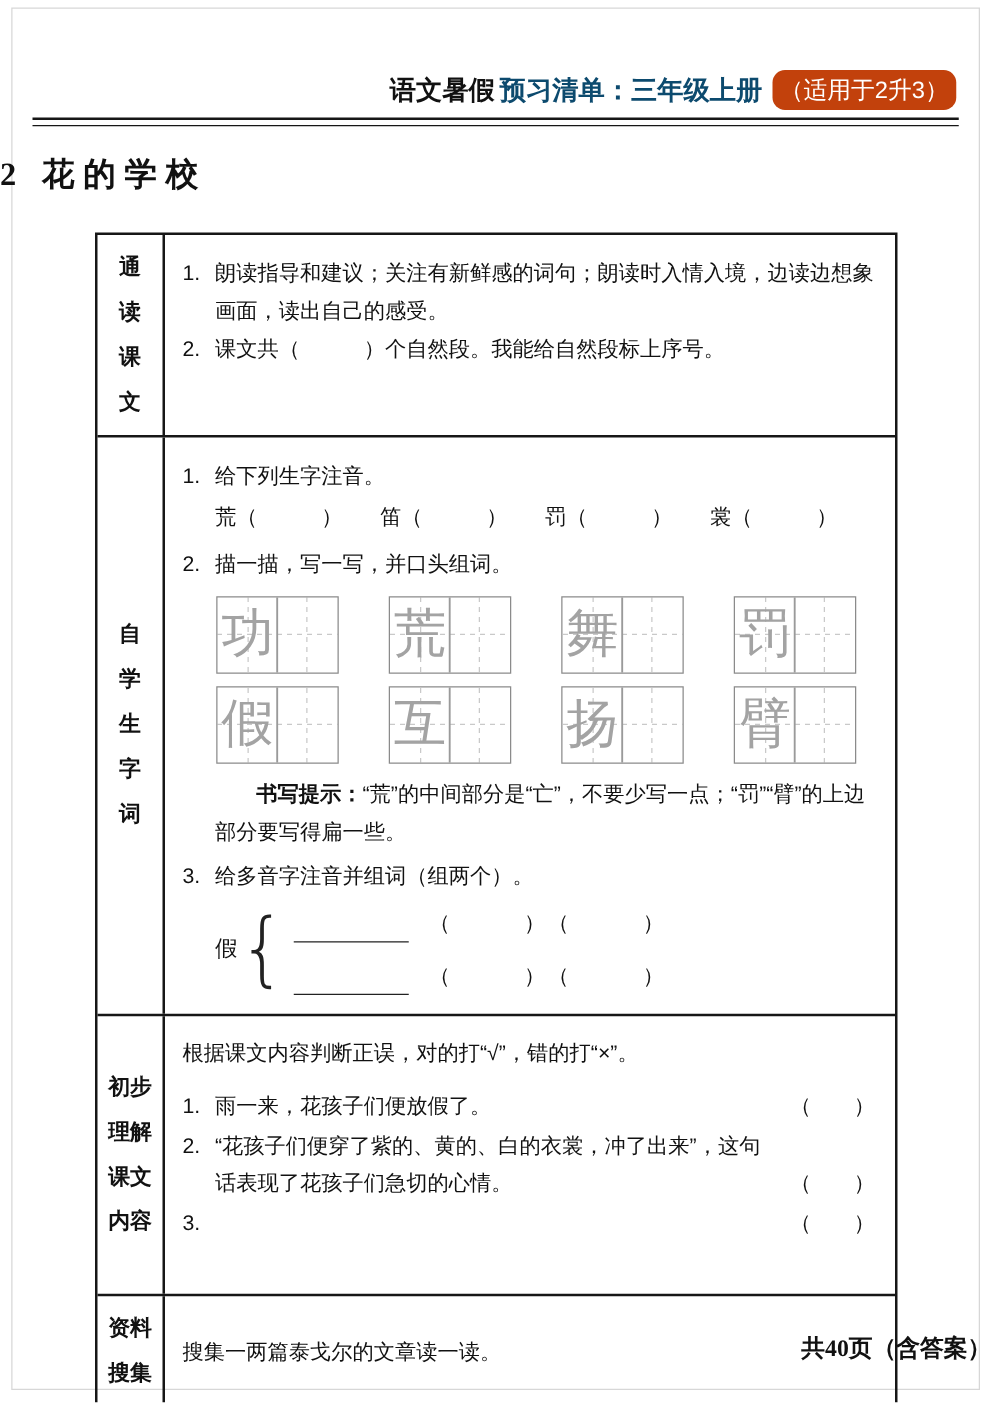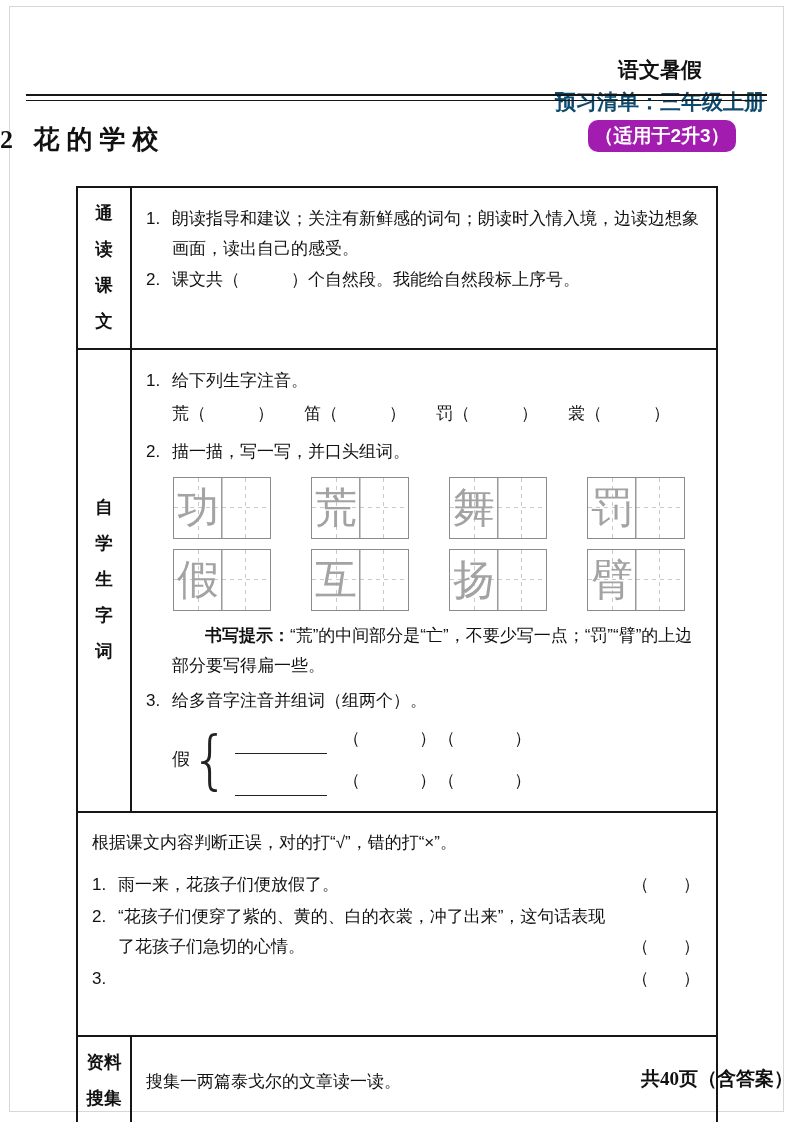--- a/index.html
+++ b/index.html
@@ -9,27 +9,27 @@
     overflow:hidden;
   }
   .scan-frame{
     position:absolute;left:9px;right:9px;top:6px;bottom:10px;
     border:1px solid #d7d7d7;pointer-events:none;
   }
   
   .hdr{
     position:absolute;top:56px;right:28px;
     display:flex;align-items:center;gap:4px;
-    font-size:21px;font-weight:700;white-space:nowrap;flex-direction:column;
+    font-size:21px;font-weight:700;white-space:nowrap;
   }
   .hdr-black{color:#111;}
   .hdr-red{color:#0c4a6e;}
   .hdr-badge{
-    background:#a21caf;color:#fff;border-radius:10px;
-    padding:3px 6px;font-size:19px;font-weight:700;margin-left:4px;
+    background:#c2410c;color:#fff;border-radius:10px;
+    padding:3px 6px;font-size:19px;font-weight:400;margin-left:4px;
   }
   .double-rule{
     position:absolute;top:94px;left:26px;right:26px;height:4px;
     border-top:2.5px solid #161616;border-bottom:1.8px solid #161616;
   }
   .lesson-title{
     position:absolute;top:122px;left:0;right:0;margin:0;
     font-size:26px;font-weight:700;letter-spacing:7px;
     font-family:"Liberation Serif","DejaVu Serif",serif;
   }
@@ -220,20 +220,24 @@
               <span class="blank"></span>
               <span class="parens">（　　　）（　　　）</span>
             </div>
           </div>
         </div>
 
       </div>
     </div>
 
     <div class="trow row-judge">
+      <div class="tlabel">初步
+理解
+课文
+内容</div>
       <div class="tcontent">
         <div class="judge-intro">根据课文内容判断正误，对的打“√”，错的打“×”。</div>
 
         <div class="jitem">
           <span class="num">1.</span>
           <span class="txt">雨一来，花孩子们便放假了。</span>
           <span class="ans">（　　）</span>
         </div>
         <div class="jitem">
           <span class="num">2.</span>

